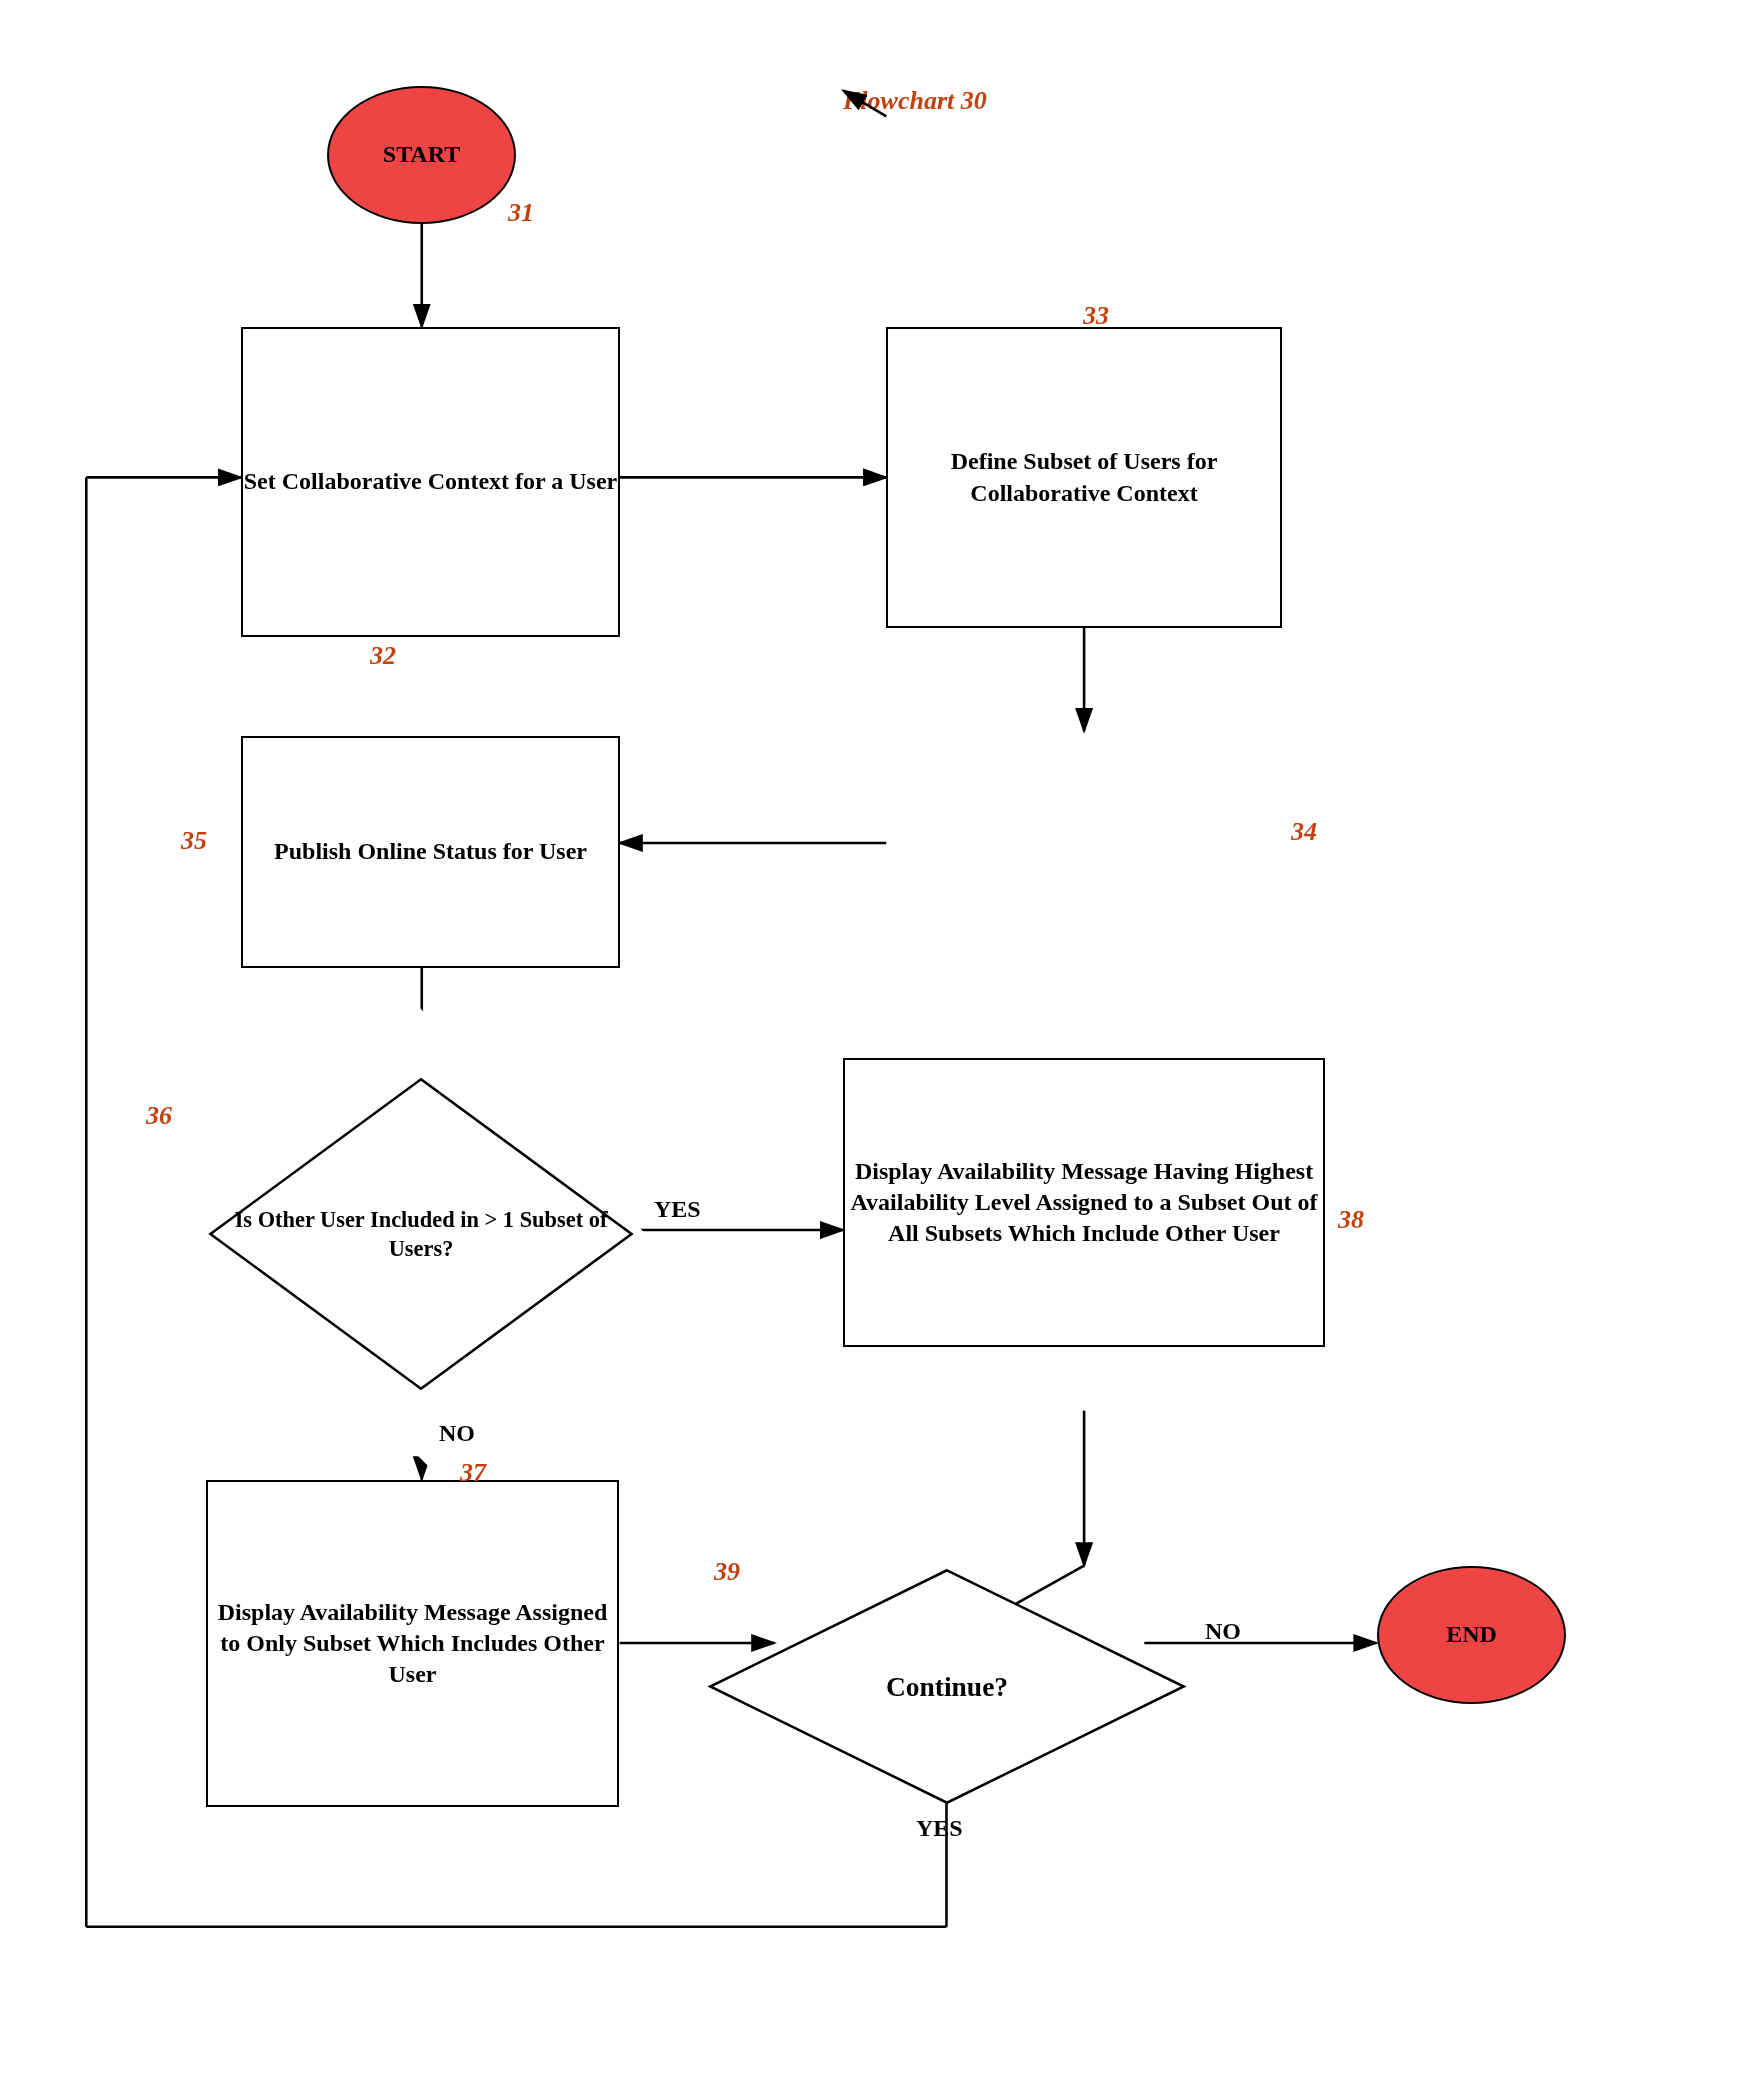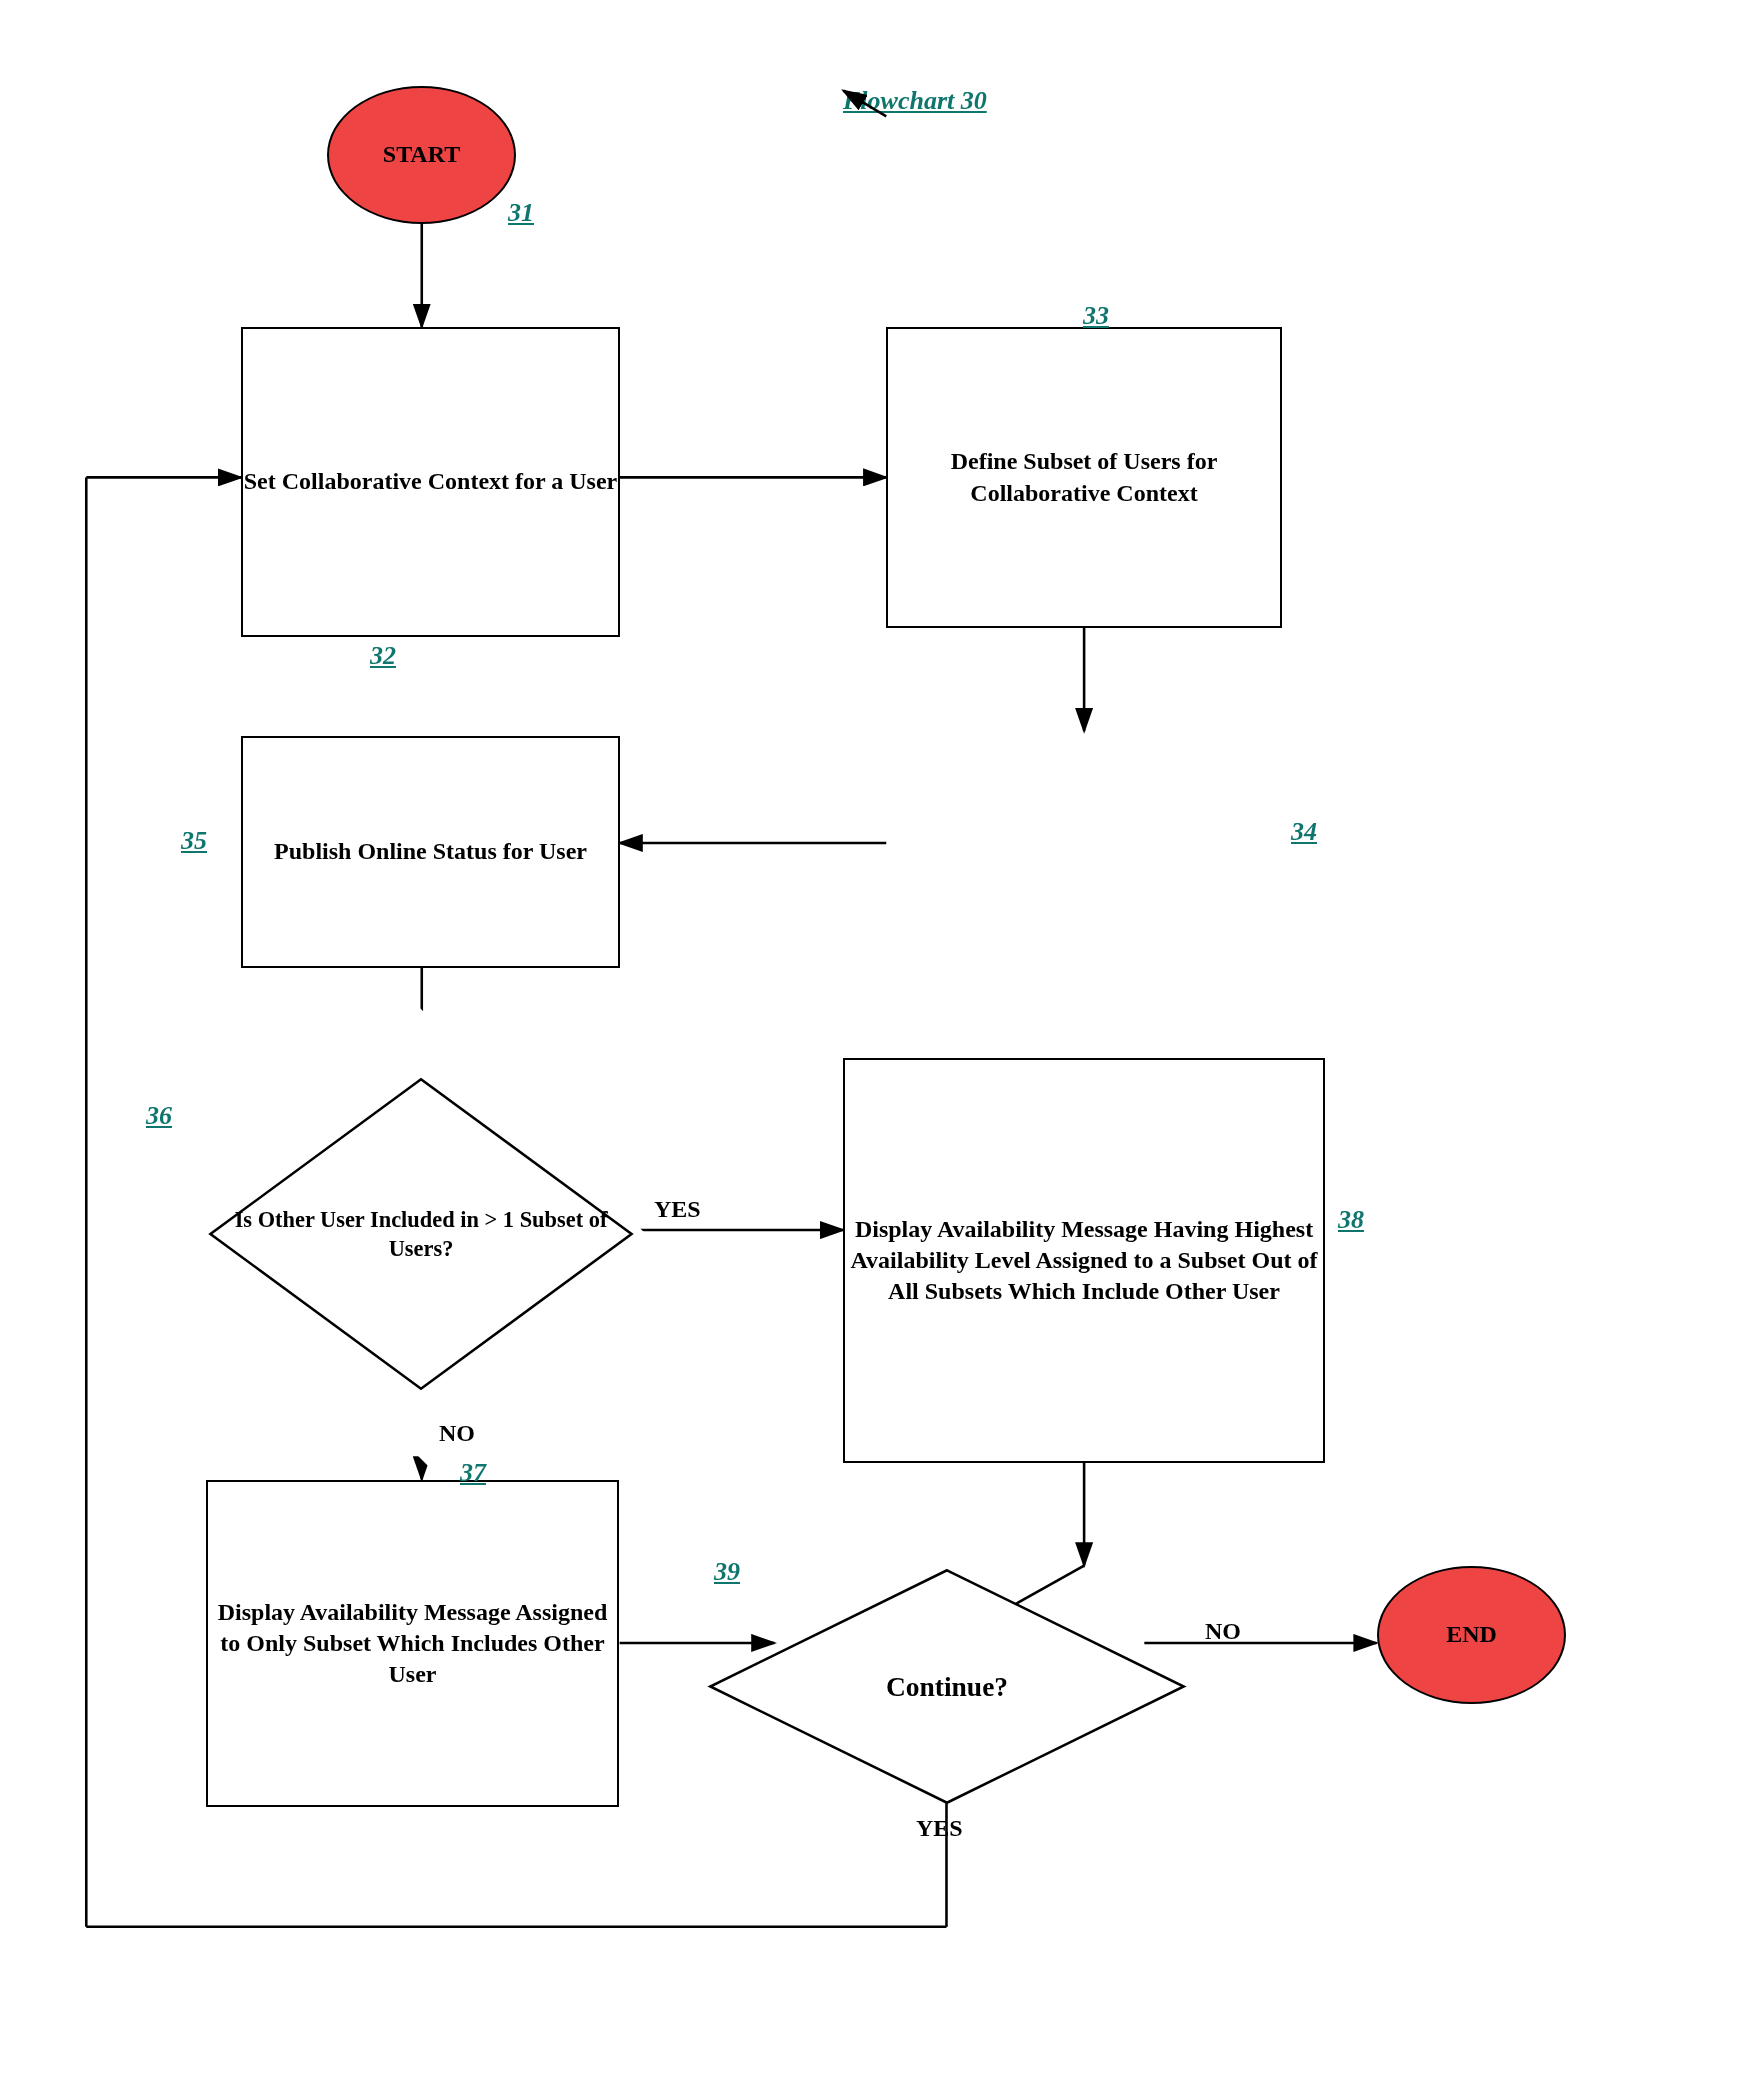--- a/index.html
+++ b/index.html
@@ -52,22 +52,21 @@
       line-height: 1.3;
       width: 100%;
       height: 100%;
     }
     
     .fc-label {
       position: absolute;
       font-weight: bold;
       font-size: 26px;
       font-style: italic;
-      color: #0f766e;
-      text-decoration: underline;
+      color: #c2410c;
     }
     
     .fc-svg {
       position: absolute;
       top: 0;
       left: 0;
       width: 1745px;
       height: 2098px;
       pointer-events: none;
     }
@@ -187,21 +186,21 @@
   </div>
 
   <div style="position:absolute; left:654px; top:1196px; font-weight:bold; font-size:24px;">
     <span>YES</span>
   </div>
 
   <div style="position:absolute; left:439px; top:1420px; font-weight:bold; font-size:24px;">
     <span>NO</span>
   </div>
 
-  <div class="fc-node fc-rect" style="left:843px; top:1058px; width:482px; height:405px;">
+  <div class="fc-node fc-rect" style="left:843px; top:1058px; width:482px; height:289px;">
     <span>Display Availability Message Having Highest Availability Level Assigned to a Subset Out of All Subsets Which Include Other User</span>
   </div>
 
   <div class="fc-label" style="left:1338px; top:1205px;">
     <span>38</span>
   </div>
 
   <div class="fc-node fc-rect" style="left:206px; top:1480px; width:413px; height:327px;">
     <span>Display  Availability Message Assigned to Only Subset Which Includes Other User</span>
   </div>

